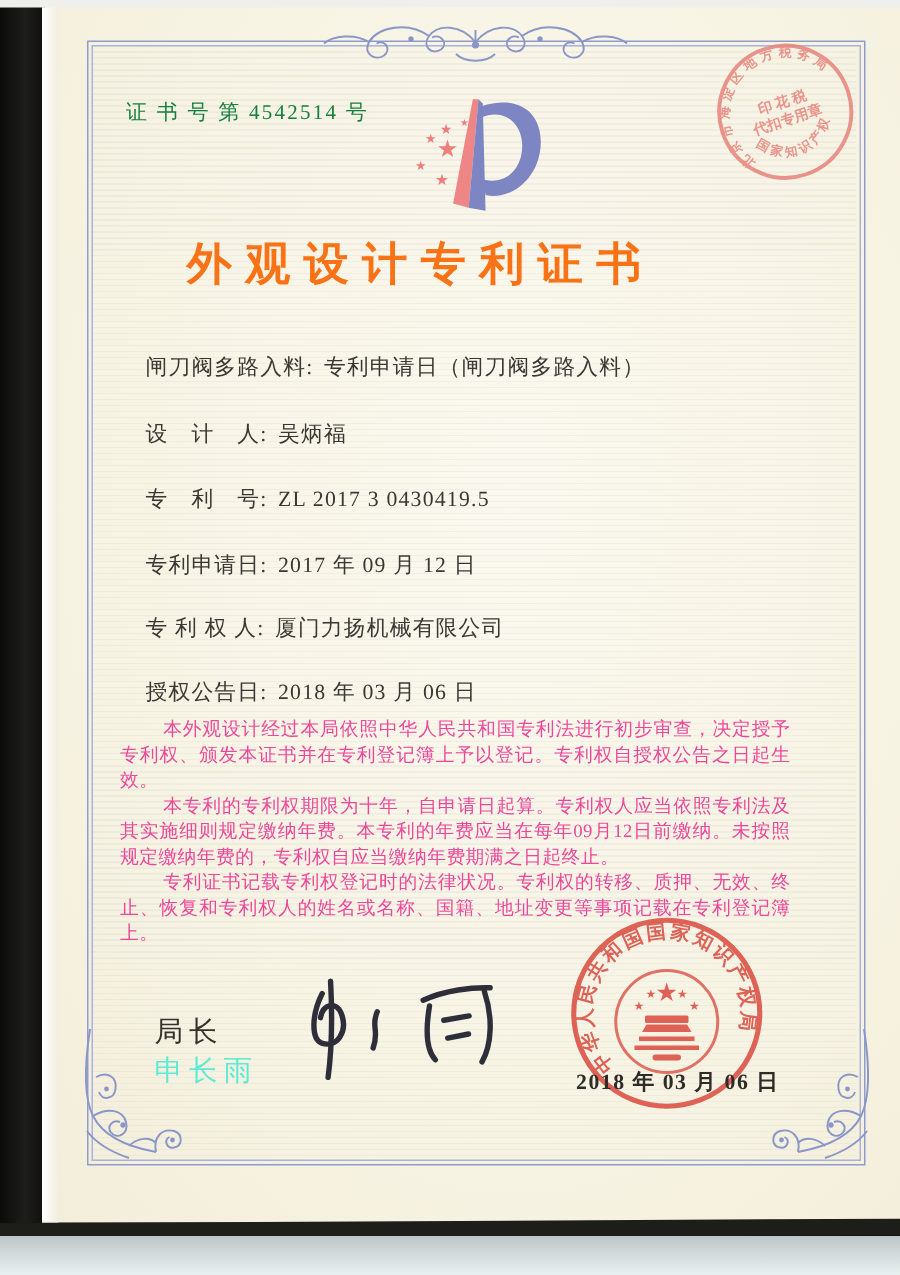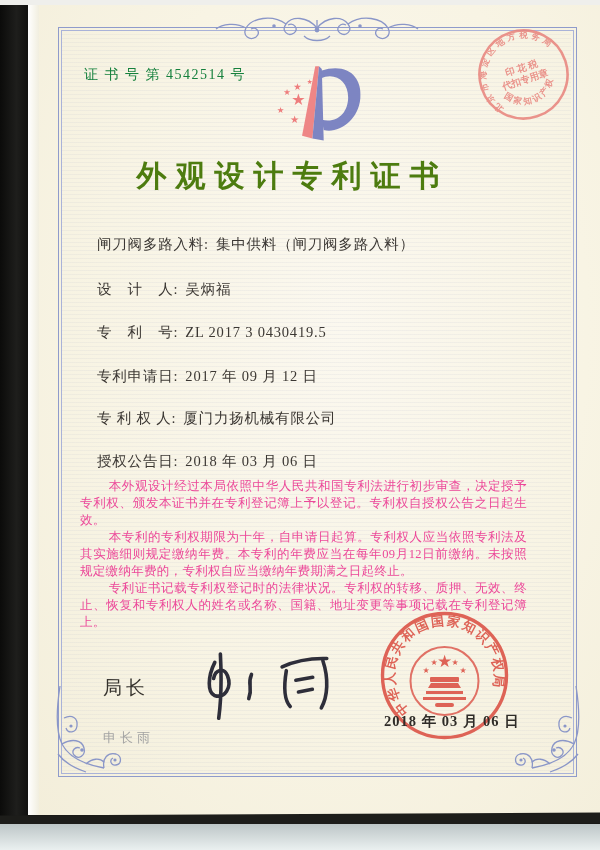--- a/index.html
+++ b/index.html
@@ -11,30 +11,30 @@
   .paper-left-edge{position:absolute;left:28px;top:5px;width:11px;height:810px;background:linear-gradient(90deg,#ffffff,#f1eedf);}
   .shadow-band{position:absolute;left:-4px;top:814px;width:610px;height:11px;background:#1d1d1a;transform:rotate(-0.3deg);}
   .table-strip{position:absolute;left:0;top:824px;width:600px;height:26px;background:linear-gradient(180deg,#bdc6c7,#eaf0f0);}
 
   .frame{position:absolute;left:58px;top:27px;width:517px;height:748px;border:1.6px solid #8f9bcb;}
   .frame-inner{position:absolute;inset:2.4px;border:1px solid #a9b2d8;}
   .frame-texture{position:absolute;left:62px;top:31px;width:509px;height:740px;
     background:repeating-linear-gradient(0deg,rgba(160,165,195,0.10) 0 1px,rgba(255,255,255,0) 1px 4px);}
 
   .cert-no{position:absolute;left:84px;top:66px;font-size:14px;color:#15803d;letter-spacing:1.5px;}
-  .title{position:absolute;left:58px;top:156px;width:436px;text-align:center;font-size:30px;font-weight:bold;color:#4d7c0f;letter-spacing:9px;text-indent:9px;margin-left:12px;}
+  .title{position:absolute;left:58px;top:156px;width:436px;text-align:center;font-size:30px;font-weight:bold;color:#f97316;letter-spacing:9px;text-indent:9px;}
 
   .field-row{position:absolute;left:97px;font-size:14.5px;color:#3b3733;white-space:nowrap;letter-spacing:0.8px;}
   .fvalue{margin-left:7px;}
 
   .paras{position:absolute;left:80px;top:478px;width:447px;font-size:12.5px;line-height:17px;color:#ec4899;text-align:justify;}
   .paras p{margin:0;text-indent:2.3em;letter-spacing:0.3px;}
 
   .director-title{position:absolute;left:103px;top:675px;font-size:19px;color:#35322d;letter-spacing:4px;}
-  .director-name{position:absolute;left:103px;top:701px;font-size:13px;color:#a3a3a3;letter-spacing:4px;margin-top:28px;}
+  .director-name{position:absolute;left:103px;top:701px;font-size:19px;color:#5eead4;letter-spacing:4px;}
 
   .signature{position:absolute;left:186px;top:648px;width:150px;height:72px;}
   .seal{position:absolute;left:378px;top:609px;width:133px;height:133px;opacity:0.92;}
   .issue-date{position:absolute;left:384px;top:712px;font-size:14.5px;font-weight:bold;color:#2f2c28;letter-spacing:1px;z-index:5;}
   .footer{position:absolute;left:58px;top:755px;width:500px;text-align:center;font-size:11px;color:#4a463f;letter-spacing:2px;}
 
   .tax-stamp{position:absolute;left:475px;top:26px;width:97px;height:97px;transform:rotate(-18deg);opacity:0.85;}
   .logo{position:absolute;left:272px;top:57px;width:94px;height:86px;}
   .ornament-top{position:absolute;left:212px;top:12px;width:210px;height:34px;}
   .corner{position:absolute;width:72px;height:92px;}
@@ -116,21 +116,21 @@
       <text x="16" y="40" font-size="9">★</text>
       <text x="9" y="59" font-size="9">★</text>
       <text x="24" y="70" font-size="11">★</text>
       <text x="40" y="28" font-size="7">★</text>
     </g>
   </svg>
 
   <div class="title">外观设计专利证书</div>
 
   <div class="field-row" style="top:235px">
-    <span>闸刀阀多路入料:</span><span class="fvalue">集中供料（闸刀阀多路入料）</span>
+    <span>闸刀阀多路入料:</span><span class="fvalue">专利申请日（闸刀阀多路入料）</span>
   </div>
   <div class="field-row" style="top:280px">
     <span>设　计　人:</span><span class="fvalue">吴炳福</span>
   </div>
   <div class="field-row" style="top:323px">
     <span>专　利　号:</span><span class="fvalue">ZL 2017 3 0430419.5</span>
   </div>
   <div class="field-row" style="top:367px">
     <span>专利申请日:</span><span class="fvalue">2017 年 09 月 12 日</span>
   </div>

